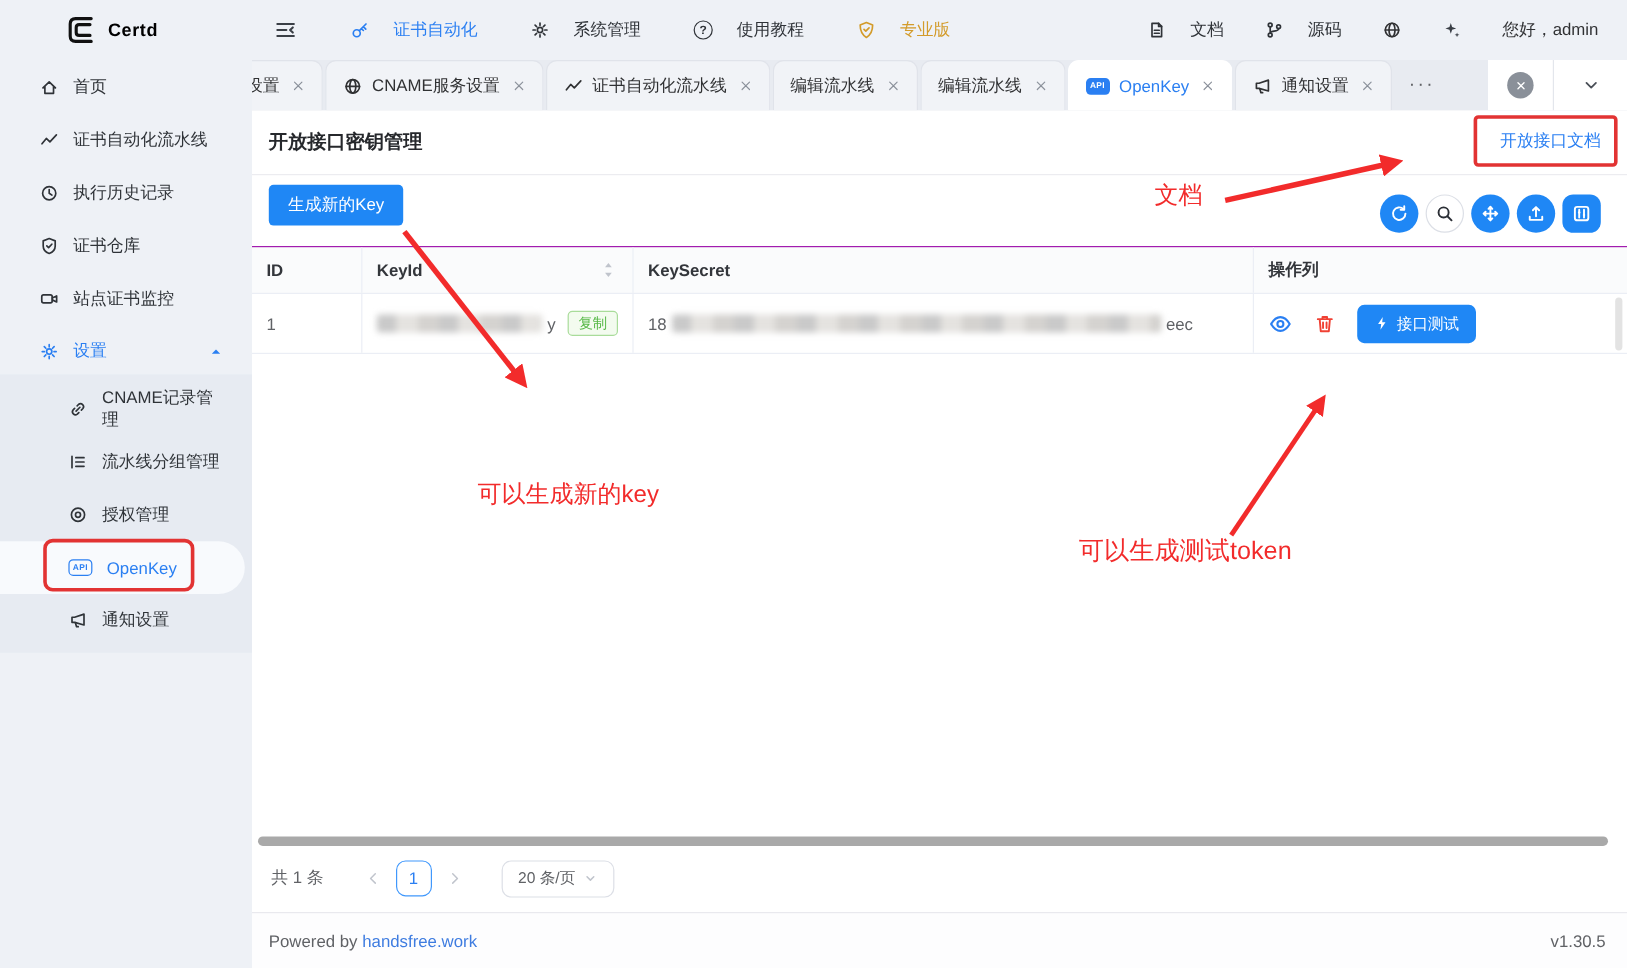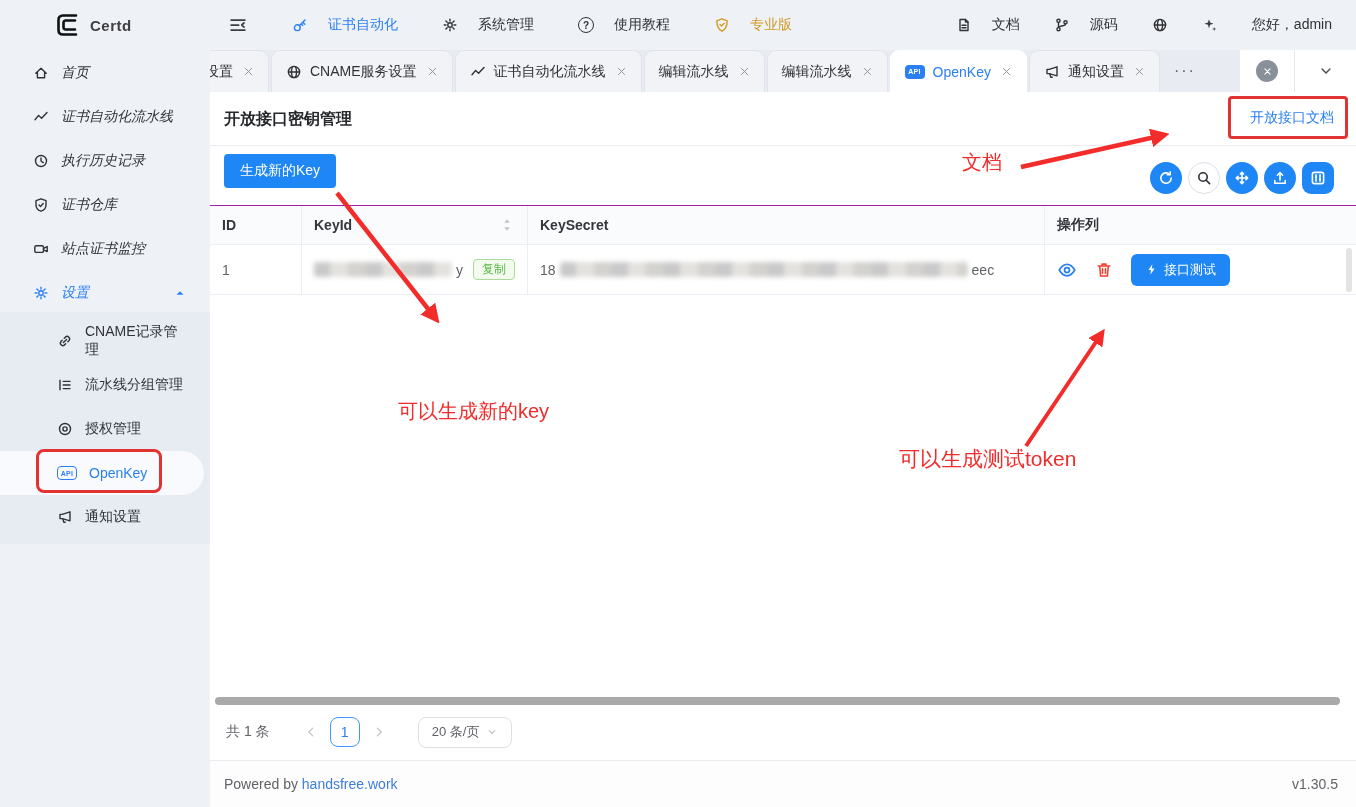--- a/index.html
+++ b/index.html
@@ -10,33 +10,33 @@
     font-size:14px; color:#303133;
   }
   .ic { width:16px; height:16px; display:inline-block; vertical-align:middle; flex:none; }
   svg.ic { stroke:currentColor; fill:none; stroke-width:1.4; stroke-linecap:round; stroke-linejoin:round; }
 
   
   #navbar { position:absolute; left:0; top:0; width:1356px; height:50px; background:#eef1f6; z-index:5; }
   .logo-wrap { position:absolute; left:55px; top:0; height:50px; display:flex; align-items:center; gap:9px; }
   .logo-ic { width:26px; height:26px; color:#111; }
   .logo-ic svg { stroke-width:2.6; }
-  .logo-text { font-weight:bold; font-size:15px; color:#404040; letter-spacing:.5px; }
+  .logo-text { font-weight:bold; font-size:15px; color:#000000; letter-spacing:.5px; }
   .collapse-btn { position:absolute; left:228px; top:15px; width:20px; height:20px; color:#3a3f46; cursor:pointer; }
   .nav-menu { position:absolute; left:292px; top:0; height:50px; display:flex; align-items:center; gap:44px; }
   .nav-item { display:flex; align-items:center; gap:20px; cursor:pointer; color:#2f3338; white-space:nowrap; }
   .nav-item.active { color:#2a7ff2; }
   .nav-item.pro { color:#d39b2a; }
   .nav-right { position:absolute; right:24px; top:0; height:50px; display:flex; align-items:center; gap:34px; }
   .q-icon { width:16px; height:16px; border:1.4px solid currentColor; border-radius:50%; display:inline-flex; align-items:center; justify-content:center; font-size:10px; font-weight:bold; flex:none; }
 
   
   #sidebar { position:absolute; left:0; top:50px; width:210px; height:757px; background:#eef1f6; z-index:4; }
   .side-item { position:absolute; left:0; width:210px; height:44px; display:flex; align-items:center; padding-left:33px; gap:12px; cursor:pointer; color:#2f3338; }
-  .side-item .lbl { white-space:nowrap;font-style:italic; }
+  .side-item .lbl { white-space:nowrap; }
   .side-item.active-parent { color:#2a7ff2; }
   .side-caret { position:absolute; right:24px; color:#2a7ff2; width:12px; height:12px; }
   #submenu { position:absolute; left:0; top:262px; width:210px; height:232px; background:#e7ebf2; }
   .sub-item { position:absolute; left:0; width:188px; height:44px; display:flex; align-items:center; padding-left:57px; gap:12px; cursor:pointer; color:#2f3338; }
   .sub-item.active { background:#f8fafd; border-radius:0 22px 22px 0; width:204px; color:#2a7ff2; }
   .api-badge { display:inline-flex; align-items:center; justify-content:center; font-size:7px; font-weight:bold; letter-spacing:.3px; border-radius:4px; padding:0 2px; height:14px; min-width:20px; line-height:1; flex:none; }
   .api-badge.outline { color:#2a7ff2; border:1.3px solid #2a7ff2; background:transparent; }
   .api-badge.filled { color:#fff; background:#2a7ff2; border:none; }
 
   

